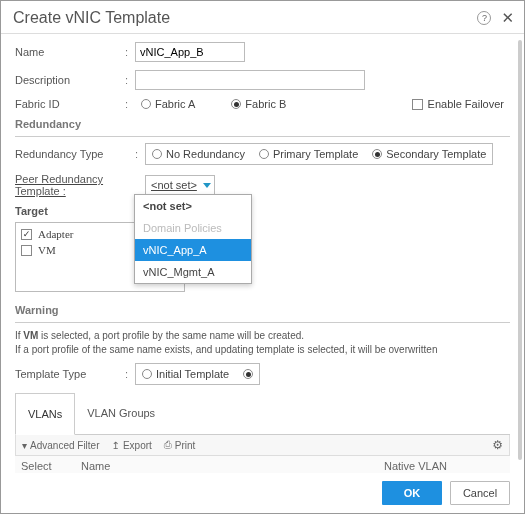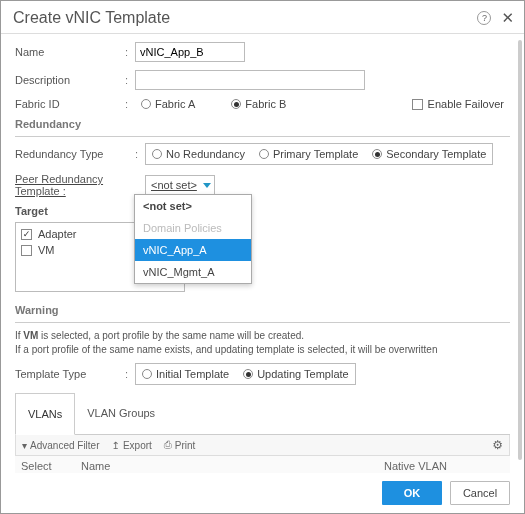--- a/index.html
+++ b/index.html
@@ -162,20 +162,21 @@
   .dropdown .disabled { color:#bbb; cursor: default;}
   .dropdown .hover { background:#1e90e0; color:#fff;}
   .target-block { 
     margin-top: 8px;
   }
   .target-box {
     border:1px solid #bbb;
     width:170px;
     height: 70px;
     padding:3px 5px;
+    font-family:Liberation Serif, serif;
   }
   .target-row {
     display:flex; align-items:center; gap:6px; padding:2px 0;
   }
   .warn-text { font-size:10px; color:#555; line-height:14px; margin-bottom:6px;}
   .tabs {
     display:flex;
     border-bottom:1px solid #ccc;
     margin-top:4px;
   }
@@ -351,21 +352,20 @@
     <div class="row">
       <div class="label">Template Type</div>
       <div class="colon">:</div>
       <div class="radio-group">
         <div class="radio-opt">
           <span class="radio"></span>
             <span>Initial Template</span>
         </div>
         <div class="radio-opt">
           <span class="radio checked"></span>
-            <span>Updating Template</span>
         </div>
       </div>
     </div>
 
     <div class="tabs">
       <div class="tab active">VLANs</div>
       <div class="tab">VLAN Groups</div>
     </div>
 
     <div class="toolbar">

